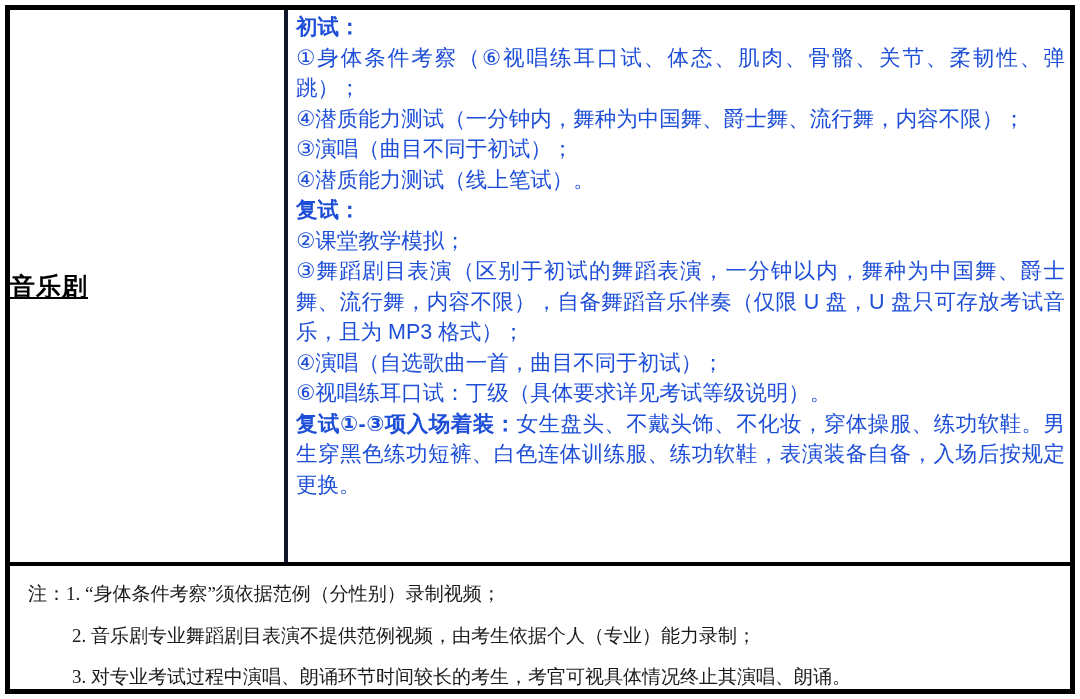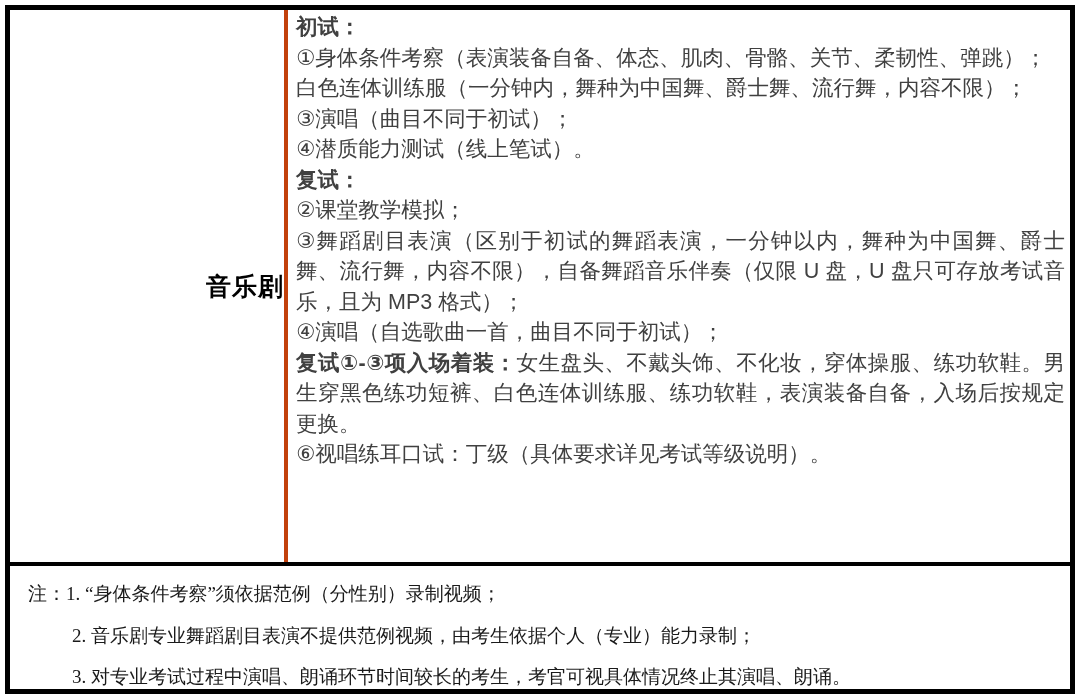--- a/index.html
+++ b/index.html
@@ -28,42 +28,43 @@
     background: #ffffff;
   }
   .table-section {
     display: flex;
     height: 552px;
     border-bottom: 4px solid #000000;
     overflow: hidden;
   }
   .cell-left {
     width: 274px;
-    border-right: 4px solid #c2410c;
+    border-right: 4px solid #0f172a;
     display: flex;
     align-items: center;
-    justify-content: flex-end;
+    justify-content: flex-start;
     overflow: hidden;
+    text-decoration: underline;
   }
   .category {
     font-family: "Liberation Sans", "DejaVu Sans", sans-serif;
     font-size: 25px;
     font-weight: 700;
     letter-spacing: 1px;
   }
   .cell-right {
     flex: 1;
     padding: 2px 5px 0 8px;
     overflow: hidden;
   }
   .line {
     font-family: "Liberation Sans", "DejaVu Sans", sans-serif;
     font-size: 21.5px;
     line-height: 30.5px;
-    color: #404040;
+    color: #1d4ed8;
     text-align: justify;
   }
   .bold { font-weight: 700; }
   .notes-section {
     flex: 1;
     padding: 7px 12px 0 18px;
     overflow: hidden;
   }
   .note-row {
     font-family: "Liberation Serif", "DejaVu Serif", serif;
@@ -80,30 +81,30 @@
 <div class="canvas">
   <div class="sheet">
 
     <div class="table-section">
       <div class="cell-left">
         <div class="category">音乐剧</div>
       </div>
 
       <div class="cell-right">
         <div class="line bold">初试：</div>
-        <div class="line">①身体条件考察（表演装备自备、体态、肌肉、骨骼、关节、柔韧性、弹跳）；</div>
-        <div class="line">白色连体训练服（一分钟内，舞种为中国舞、爵士舞、流行舞，内容不限）；</div>
+        <div class="line">①身体条件考察（⑥视唱练耳口试、体态、肌肉、骨骼、关节、柔韧性、弹跳）；</div>
+        <div class="line">④潜质能力测试（一分钟内，舞种为中国舞、爵士舞、流行舞，内容不限）；</div>
         <div class="line">③演唱（曲目不同于初试）；</div>
         <div class="line">④潜质能力测试（线上笔试）。</div>
         <div class="line bold">复试：</div>
         <div class="line">②课堂教学模拟；</div>
         <div class="line">③舞蹈剧目表演（区别于初试的舞蹈表演，一分钟以内，舞种为中国舞、爵士舞、流行舞，内容不限），自备舞蹈音乐伴奏（仅限 U 盘，U 盘只可存放考试音乐，且为 MP3 格式）；</div>
         <div class="line">④演唱（自选歌曲一首，曲目不同于初试）；</div>
+        <div class="line">⑥视唱练耳口试：丁级（具体要求详见考试等级说明）。</div>
         <div class="line"><span class="bold">复试①-③项入场着装：</span><span>女生盘头、不戴头饰、不化妆，穿体操服、练功软鞋。男生穿黑色练功短裤、白色连体训练服、练功软鞋，表演装备自备，入场后按规定更换。</span></div>
-        <div class="line">⑥视唱练耳口试：丁级（具体要求详见考试等级说明）。</div>
       </div>
     </div>
 
     <div class="notes-section">
       <div class="note-row"><span class="note-label">注：</span><span>1. “身体条件考察”须依据范例（分性别）录制视频；</span></div>
       <div class="note-row indent">2. 音乐剧专业舞蹈剧目表演不提供范例视频，由考生依据个人（专业）能力录制；</div>
       <div class="note-row indent">3. 对专业考试过程中演唱、朗诵环节时间较长的考生，考官可视具体情况终止其演唱、朗诵。</div>
     </div>
 
   </div>

